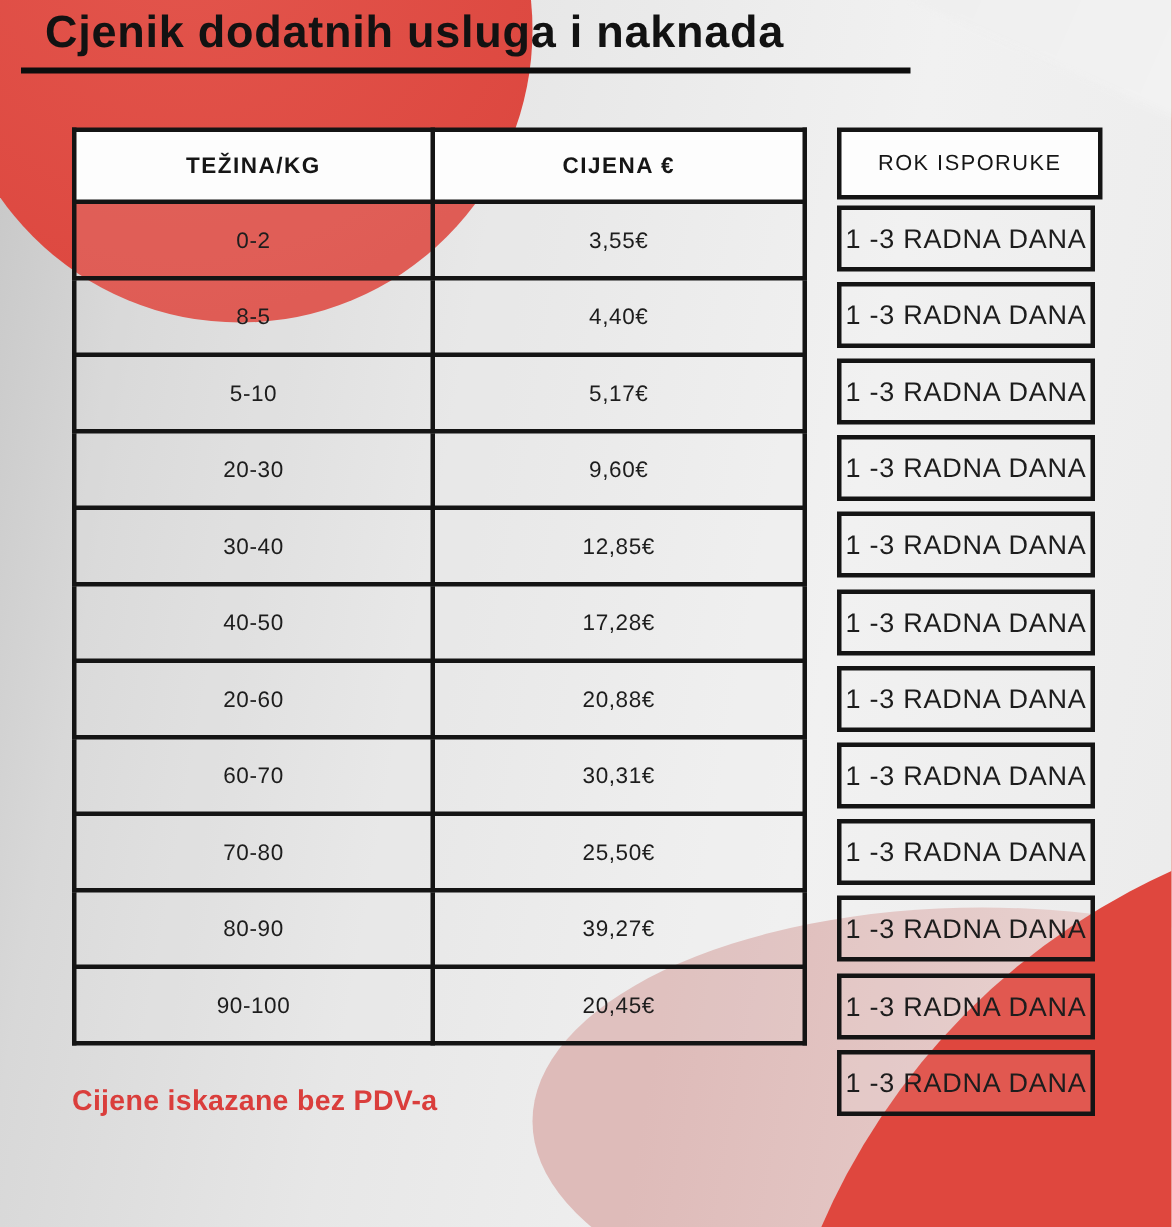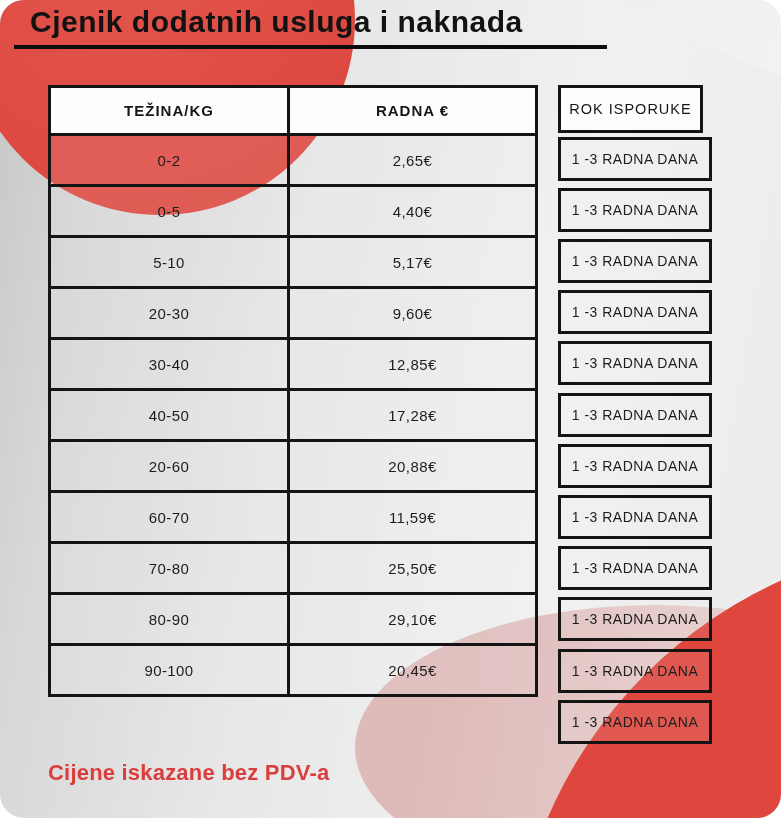--- a/index.html
+++ b/index.html
@@ -9,21 +9,20 @@
     height: 818px;
     overflow: hidden;
     font-family: "Liberation Sans", "DejaVu Sans", sans-serif;
   }
   .canvas {
     position: relative;
     width: 781px;
     height: 818px;
     overflow: hidden;
     background: linear-gradient(100deg, #c6c6c6 0%, #d8d8d8 14%, #e7e7e7 38%, #f1f1f1 68%, #ebebeb 100%);
-    border-radius: 24px;
   }
   
   .bg-wedge {
     position: absolute;
     left: 607px;
     top: -240px;
     width: 430px;
     height: 240px;
     background: linear-gradient(to right, #efefef, #f6f6f6);
     transform-origin: left bottom;
@@ -122,54 +121,54 @@
     left: 558px;
     top: 85px;
     width: 177px;
     height: 675px;
     z-index: 5;
   }
   .col3-header {
     position: absolute;
     left: 0;
     top: 0;
-    width: 145px;
+    width: 177px;
     height: 48px;
     box-sizing: border-box;
     border: 3px solid #141414;
     background: #fdfdfd;
     display: flex;
     align-items: center;
     justify-content: center;
     font-size: 14.5px;
     letter-spacing: 1px;
     color: #161616;
   }
   .col3-box {
     position: absolute;
     left: 0;
-    width: 154px;
+    width: 172px;
     height: 44px;
     box-sizing: border-box;
     border: 3px solid #141414;
     background: rgba(244, 244, 244, 0.10);
     display: flex;
     align-items: center;
     justify-content: center;
-    font-size: 14px;
+    font-size: 18px;
     letter-spacing: 0.5px;
     color: #1d1d1d;
     white-space: nowrap;
   }
   
   .footer-note {
     position: absolute;
     left: 48px;
-    top: 760px;
-    font-size: 22px;
+    top: 724px;
+    font-size: 19px;
     font-weight: 700;
     letter-spacing: 0.2px;
     color: #da3e3c;
     z-index: 5;
     white-space: nowrap;
   }
 </style>
 </head>
 <body>
 
@@ -184,30 +183,30 @@
   <div class="title-underline"></div>
 
   <table class="main-table">
     <colgroup>
       <col style="width:239px">
       <col style="width:248px">
     </colgroup>
     <thead>
       <tr>
         <th>TEŽINA/KG</th>
-        <th>RADNA €</th>
+        <th>CIJENA €</th>
       </tr>
     </thead>
     <tbody>
       <tr>
         <td>0-2</td>
-        <td>2,65€</td>
-      </tr>
-      <tr>
-        <td>0-5</td>
+        <td>3,55€</td>
+      </tr>
+      <tr>
+        <td>8-5</td>
         <td>4,40€</td>
       </tr>
       <tr>
         <td>5-10</td>
         <td>5,17€</td>
       </tr>
       <tr>
         <td>20-30</td>
         <td>9,60€</td>
       </tr>
@@ -218,29 +217,29 @@
       <tr>
         <td>40-50</td>
         <td>17,28€</td>
       </tr>
       <tr>
         <td>20-60</td>
         <td>20,88€</td>
       </tr>
       <tr>
         <td>60-70</td>
-        <td>11,59€</td>
+        <td>30,31€</td>
       </tr>
       <tr>
         <td>70-80</td>
         <td>25,50€</td>
       </tr>
       <tr>
         <td>80-90</td>
-        <td>29,10€</td>
+        <td>39,27€</td>
       </tr>
       <tr>
         <td>90-100</td>
         <td>20,45€</td>
       </tr>
     </tbody>
   </table>
 
   <div class="col3">
     <div class="col3-header">ROK ISPORUKE</div>

